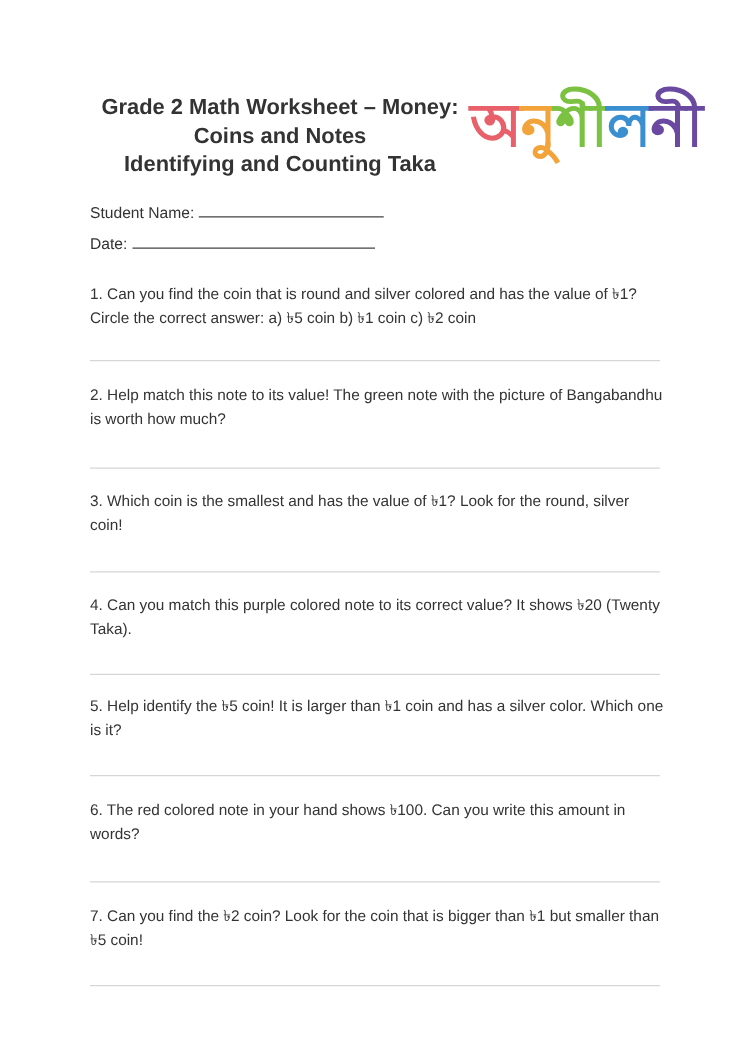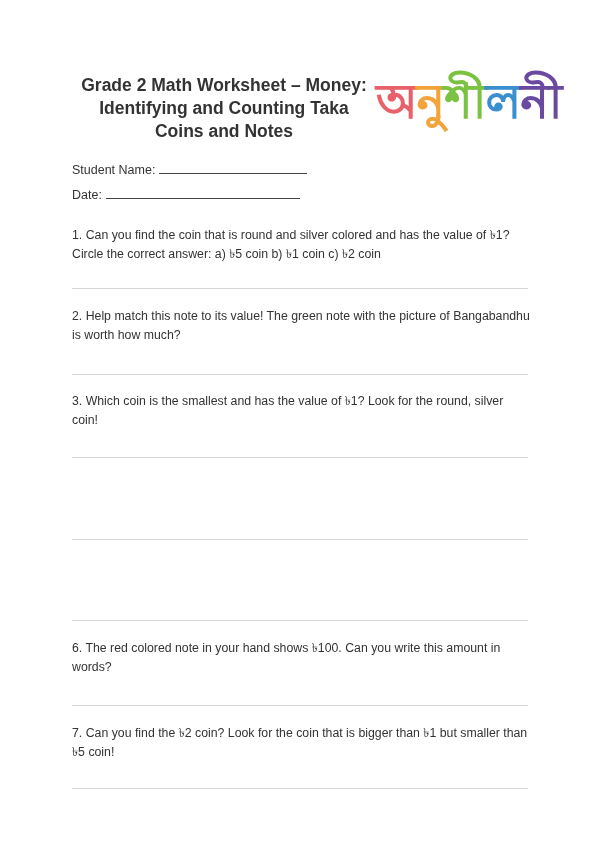--- a/index.html
+++ b/index.html
@@ -81,22 +81,22 @@
       border-top: 1px solid #d6d6d6;
     }
   </style>
 </head>
 <body>
 
 <div class="page">
 
   <div class="title">
     <span>Grade 2 Math Worksheet – Money:</span>
+    <span>Coins and Notes</span>
     <span>Identifying and Counting Taka</span>
-    <span>Coins and Notes</span>
   </div>
 
   <div class="logo">
     <span class="c1">অ</span><span class="c2">নু</span><span class="c3">শী</span><span class="c4">ল</span><span class="c5">নী</span>
   </div>
 
   <div class="field" style="top:188px;">
     <span>Date:</span><span class="blank" style="width:194px;"></span>
   </div>
 
@@ -106,22 +106,24 @@
 
   <div class="question" style="top:226px;">1. Can you find the coin that is round and silver colored and has the value of ৳1? Circle the correct answer: a) ৳5 coin b) ৳1 coin c) ৳2 coin</div>
   <div class="rule" style="top:288px;"></div>
 
   <div class="question" style="top:307px;">2. Help match this note to its value! The green note with the picture of Bangabandhu is worth how much?</div>
   <div class="rule" style="top:374px;"></div>
 
   <div class="question" style="top:392px;">3. Which coin is the smallest and has the value of ৳1? Look for the round, silver coin!</div>
   <div class="rule" style="top:457px;"></div>
 
+  <div class="question" style="top:475px;">4. Can you match this purple colored note to its correct value? It shows ৳20 (Twenty Taka).</div>
   <div class="rule" style="top:539px;"></div>
 
+  <div class="question" style="top:556px;">5. Help identify the ৳5 coin! It is larger than ৳1 coin and has a silver color. Which one is it?</div>
   <div class="rule" style="top:620px;"></div>
 
   <div class="question" style="top:639px;">6. The red colored note in your hand shows ৳100. Can you write this amount in words?</div>
   <div class="rule" style="top:705px;"></div>
 
   <div class="question" style="top:724px;">7. Can you find the ৳2 coin? Look for the coin that is bigger than ৳1 but smaller than ৳5 coin!</div>
   <div class="rule" style="top:788px;"></div>
 
 </div>
 

